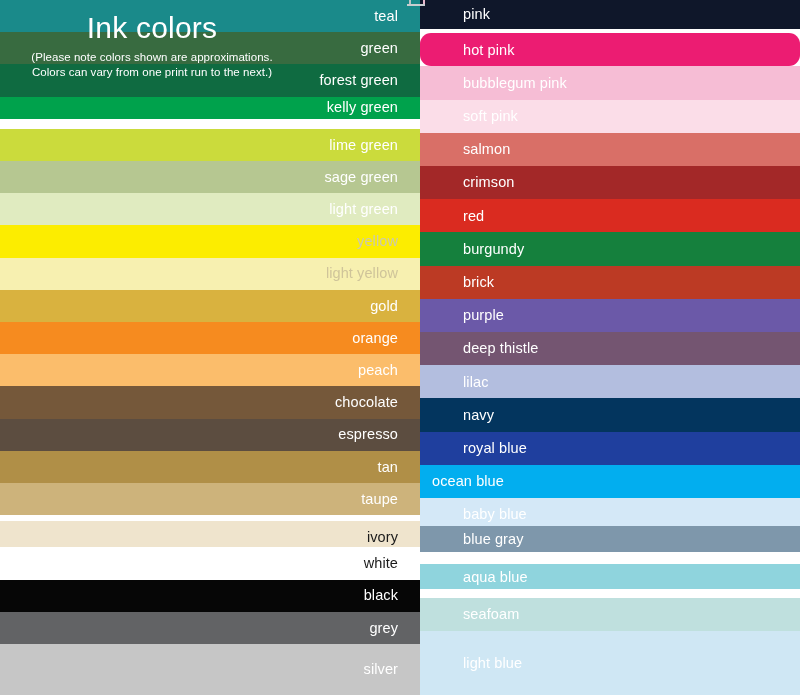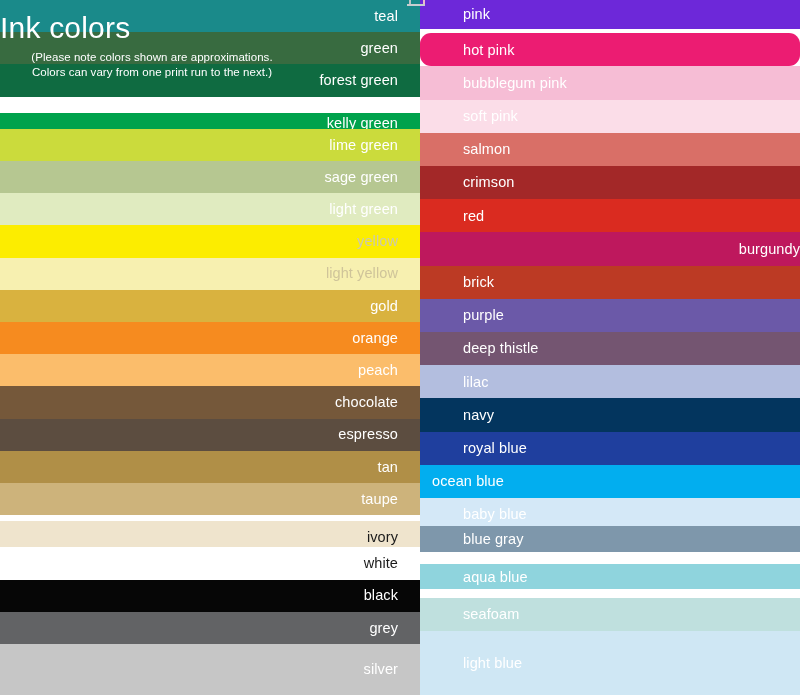--- a/index.html
+++ b/index.html
@@ -60,20 +60,21 @@
     top: 0;
     width: 420px;
     height: 84px;
     pointer-events: none;
   }
   #page-title {
     position: absolute;
     left: 0;
     top: 13px;
     width: 304px;
+    text-align: center;
     color: #ffffff;
     font-size: 30px;
     line-height: 1;
     font-weight: 400;
     letter-spacing: 0.2px;
   }
   #title-note {
     position: absolute;
     left: 0;
     top: 50px;
@@ -118,21 +119,21 @@
   <div class="column" id="col-left">
       <div class="swatch" style="top: 0px; height: 32.2px; background: rgb(26, 138, 138);">
         <span class="swatch-label" style="color: rgb(255, 255, 255);">teal</span>
       </div>
       <div class="swatch" style="top: 32.2px; height: 32.2px; background: rgb(56, 107, 64);">
         <span class="swatch-label" style="color: rgb(255, 255, 255);">green</span>
       </div>
       <div class="swatch" style="top: 64.4px; height: 32.2px; background: rgb(15, 107, 65);">
         <span class="swatch-label" style="color: rgb(255, 255, 255);">forest green</span>
       </div>
-      <div class="swatch" style="top: 96.6px; height: 22px; background: rgb(0, 162, 76); margin-top: 16px;">
+      <div class="swatch" style="top: 96.6px; height: 22px; background: rgb(0, 162, 76);">
         <span class="swatch-label" style="color: rgb(255, 255, 255);">kelly green</span>
       </div>
       <div class="swatch" style="top: 128.8px; height: 32.2px; background: rgb(203, 219, 60);">
         <span class="swatch-label" style="color: rgb(255, 255, 255);">lime green</span>
       </div>
       <div class="swatch" style="top: 161px; height: 32.2px; background: rgb(182, 199, 145);">
         <span class="swatch-label" style="color: rgb(255, 255, 255); text-align: right;">sage green</span>
       </div>
       <div class="swatch" style="top: 193.2px; height: 32.2px; background: rgb(224, 235, 192);">
         <span class="swatch-label" style="color: rgb(255, 255, 255);">light green</span>
@@ -174,42 +175,42 @@
         <span class="swatch-label" style="color: rgb(255, 255, 255);">black</span>
       </div>
       <div class="swatch" style="top: 611.8px; height: 32.2px; background: rgb(98, 99, 101);">
         <span class="swatch-label" style="color: rgb(255, 255, 255);">grey</span>
       </div>
       <div class="swatch" style="top: 644px; height: 51px; background: rgb(198, 198, 198);">
         <span class="swatch-label" style="color: rgb(255, 255, 255);">silver</span>
       </div>
     </div>
   <div class="column" id="col-right">
-      <div class="swatch" style="top: 0px; height: 29px; background: #6d28d9;">
+      <div class="swatch" style="top: 0px; height: 29px; background: #0f172a;">
         <span class="swatch-label" style="color: rgb(255, 255, 255);">pink</span>
       </div>
       <div class="swatch" style="top: 33.2px; height: 33.2px; background: rgb(236, 28, 114); border-radius: 11px;">
         <span class="swatch-label" style="color: rgb(255, 255, 255);">hot pink</span>
       </div>
       <div class="swatch" style="top: 66.4px; height: 33.2px; background: rgb(246, 189, 213);">
         <span class="swatch-label" style="color: rgb(255, 255, 255);">bubblegum pink</span>
       </div>
       <div class="swatch" style="top: 99.6px; height: 33.2px; background: rgb(251, 221, 232);">
         <span class="swatch-label" style="color: rgb(255, 255, 255);">soft pink</span>
       </div>
       <div class="swatch" style="top: 132.8px; height: 33.2px; background: rgb(217, 111, 103);">
         <span class="swatch-label" style="color: rgb(255, 255, 255);">salmon</span>
       </div>
       <div class="swatch" style="top: 166px; height: 33.2px; background: rgb(163, 40, 40);">
         <span class="swatch-label" style="color: rgb(255, 255, 255);">crimson</span>
       </div>
       <div class="swatch" style="top: 199.2px; height: 33.2px; background: rgb(218, 43, 32);">
         <span class="swatch-label" style="color: rgb(255, 255, 255);">red</span>
       </div>
-      <div class="swatch" style="top: 232.4px; height: 33.2px; background: #be185d; justify-content: flex-end;">
+      <div class="swatch" style="top: 232.4px; height: 33.2px; background: #15803d;">
         <span class="swatch-label" style="color: rgb(255, 255, 255);">burgundy</span>
       </div>
       <div class="swatch" style="top: 265.6px; height: 33.2px; background: rgb(188, 58, 36);">
         <span class="swatch-label" style="color: rgb(255, 255, 255);">brick</span>
       </div>
       <div class="swatch" style="top: 298.8px; height: 33.2px; background: rgb(107, 89, 168);">
         <span class="swatch-label" style="color: rgb(255, 255, 255);">purple</span>
       </div>
       <div class="swatch" style="top: 332px; height: 33.2px; background: rgb(116, 85, 113);">
         <span class="swatch-label" style="color: rgb(255, 255, 255);">deep thistle</span>

